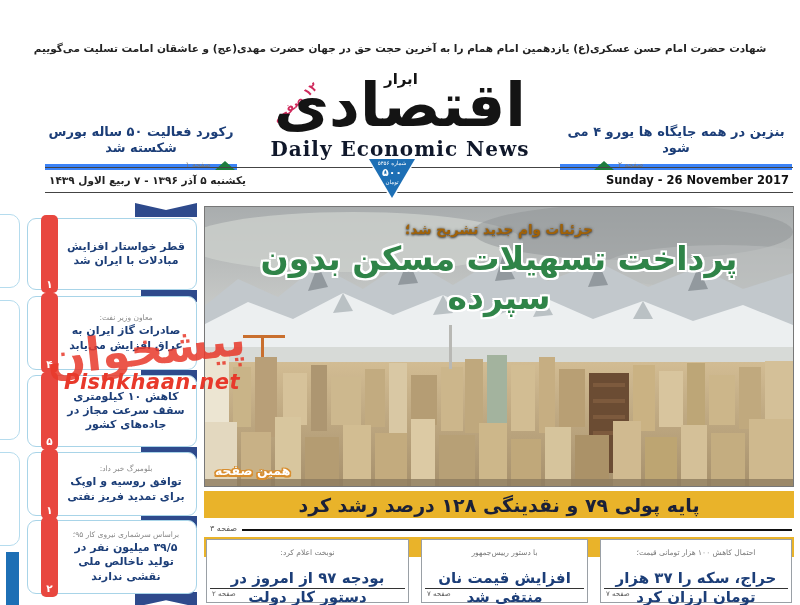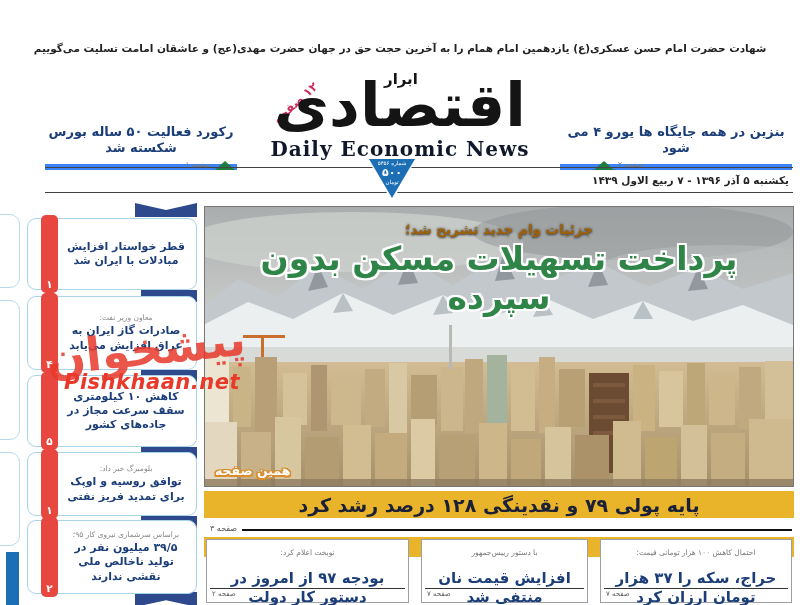--- a/index.html
+++ b/index.html
@@ -206,20 +206,21 @@
 
   <div class="abs side-story tr">
     <div class="t">بنزین در همه جایگاه ها یورو ۴ می شود</div>
     <div class="rule">
       <span class="tri-up"></span>
       <span class="pg-ref">صفحه ۲</span>
     </div>
   </div>
 
   <div class="abs date-band">
+    <span class="date-en">Sunday -  26 November 2017</span>
     <span class="date-fa">یکشنبه ۵ آذر ۱۳۹۶  -  ۷ ربیع الاول ۱۴۳۹</span>
   </div>
 
   <div class="abs issue-tri">
     <div class="outer"></div>
     <div class="inner"></div>
     <div class="txt issue-no">شماره ۵۴۵۶</div>
     <div class="txt issue-price">۵۰۰</div>
     <div class="txt issue-unit">تومان</div>
   </div>

